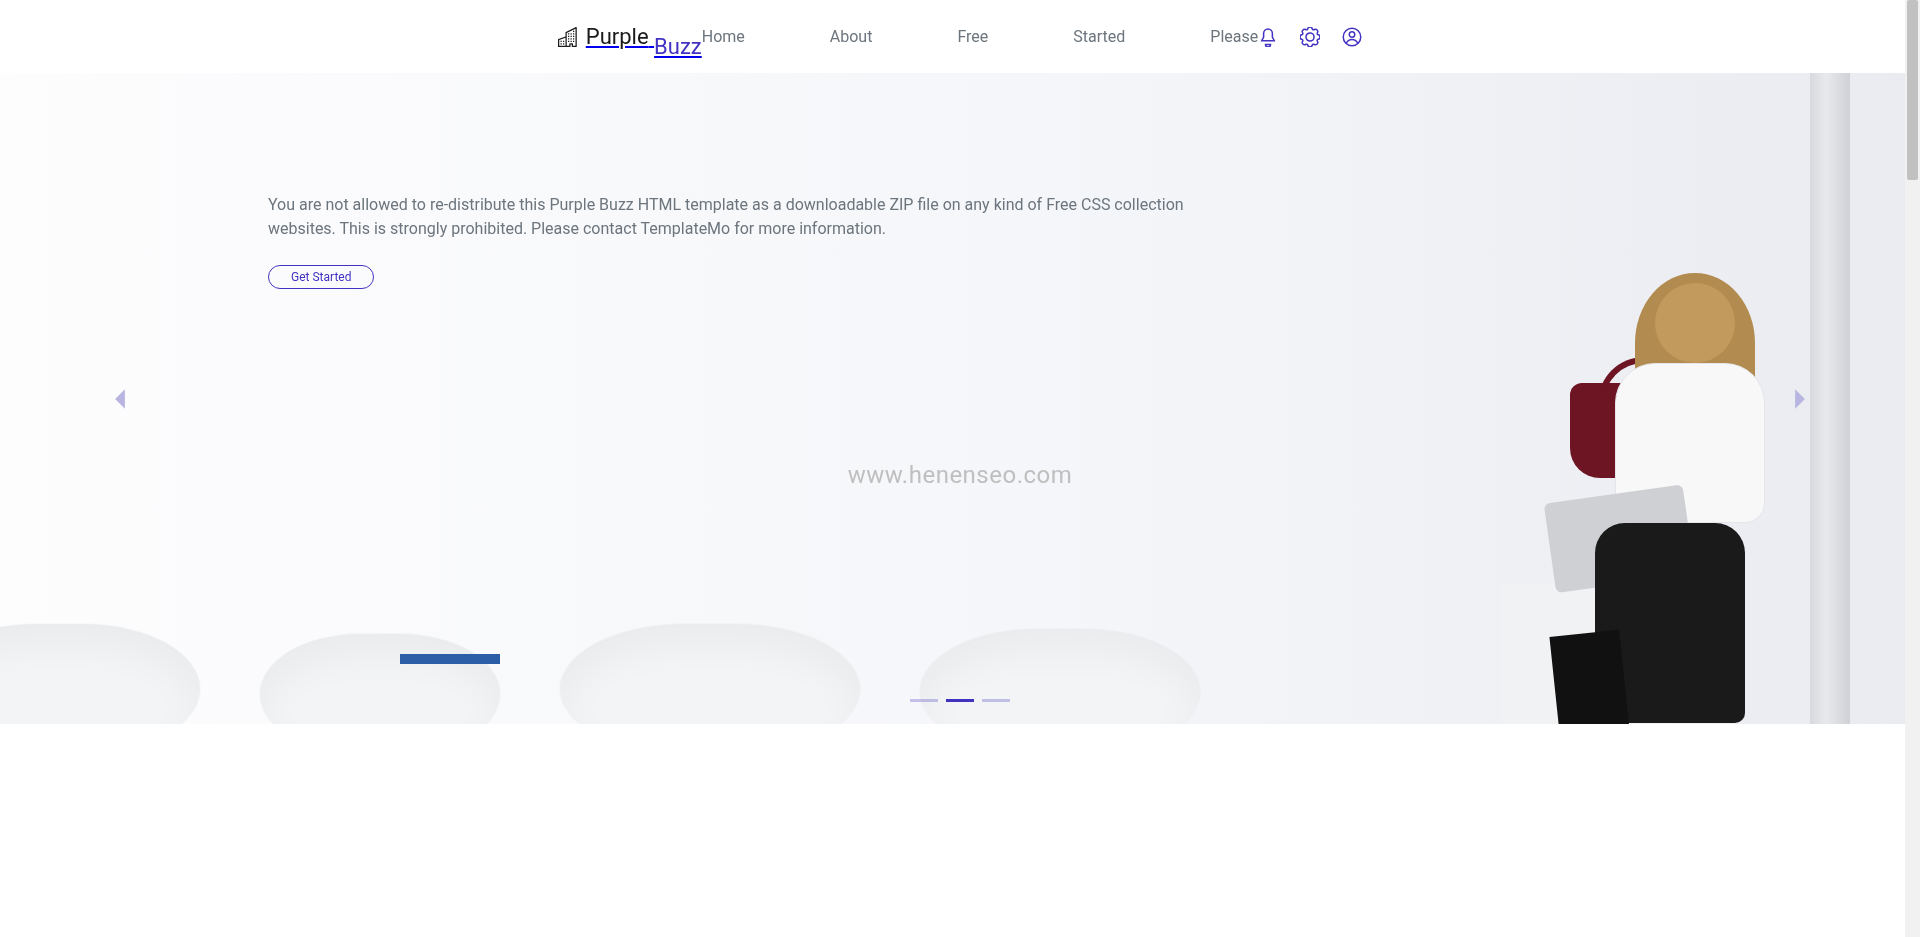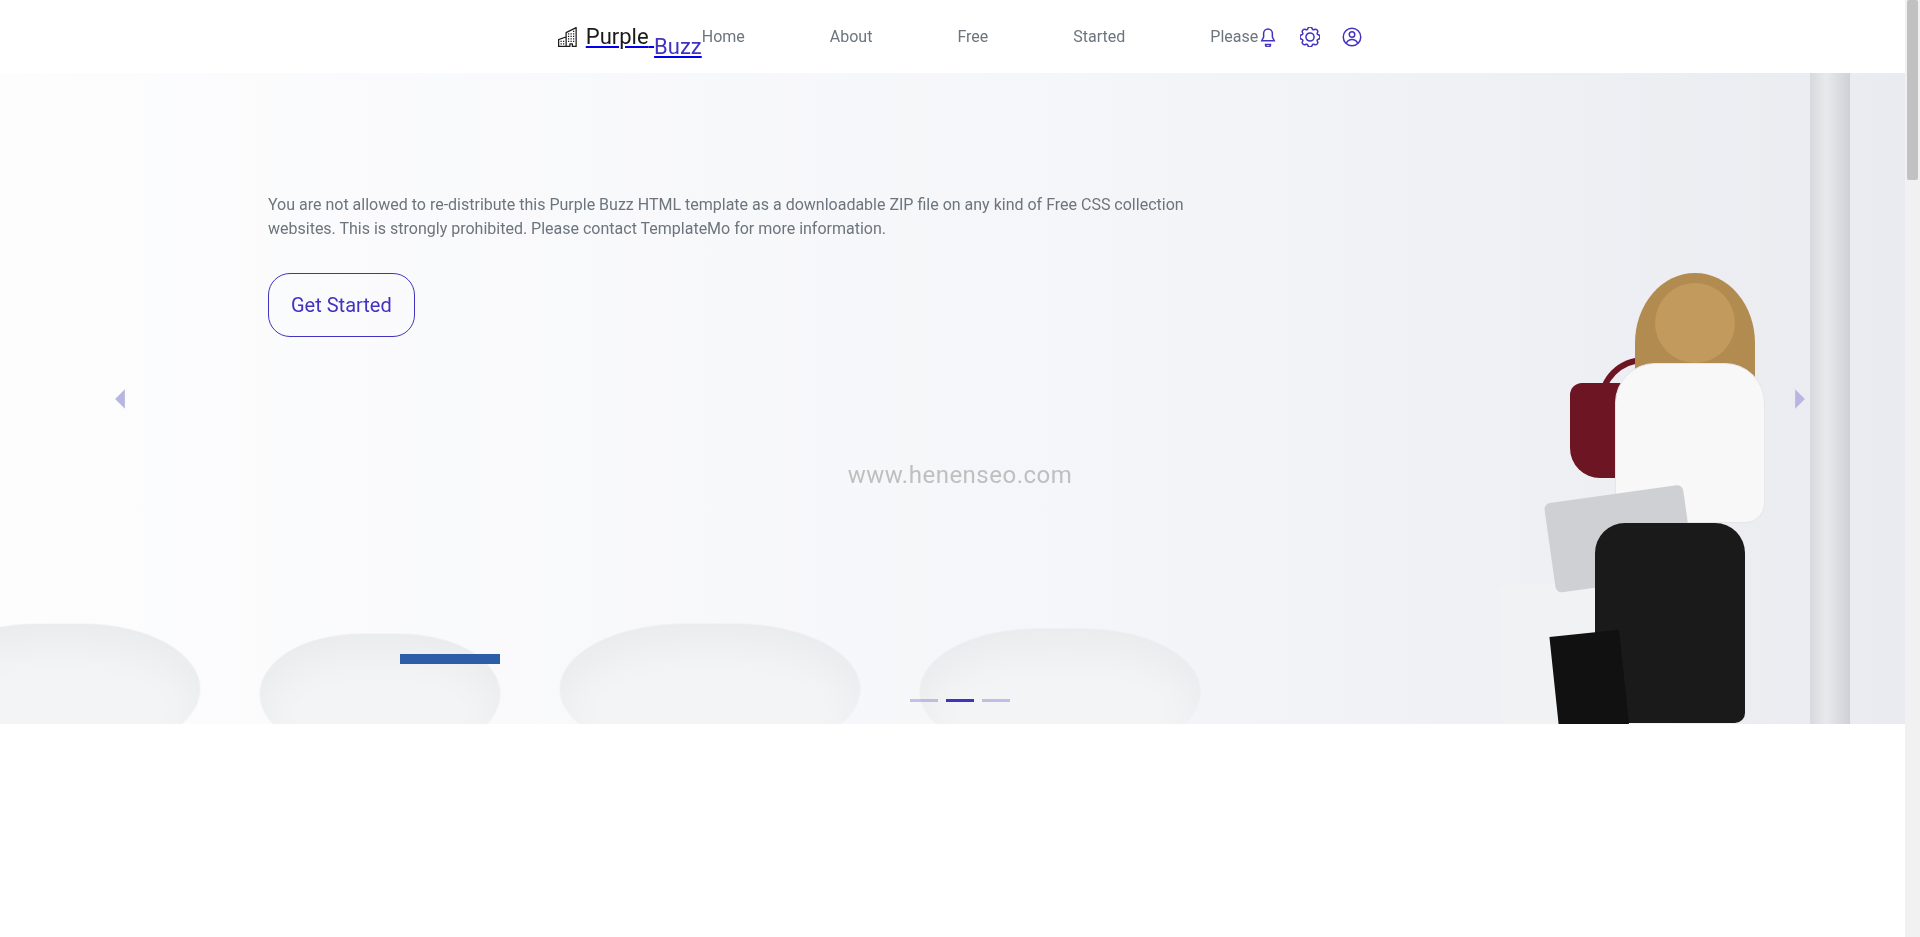--- a/index.html
+++ b/index.html
@@ -59,29 +59,29 @@
   font-weight: 300;
   color: #6c63ff;
   line-height: 1.25;
   margin-bottom: 28px;
 }
 .hero p {
   font-size: 16px;
   color: #6c757d;
   line-height: 1.5;
   max-width: 970px;
-  margin-bottom: 32px;
+  margin-bottom: 24px;
 }
 .btn-outline {
   display: inline-block;
-  padding: 19px 22px;
+  padding: 4px 22px;
   border: 1px solid #4232c2;
   border-radius: 22px;
   color: #4232c2;
-  font-size: 20px;
+  font-size: 12px;
   text-decoration: none;
   background: transparent;
   cursor: pointer;
 }
 .watermark {
   position: absolute;
   left: 50%;
   top: 388px;
   transform: translateX(-50%);
   font-size: 24px;

